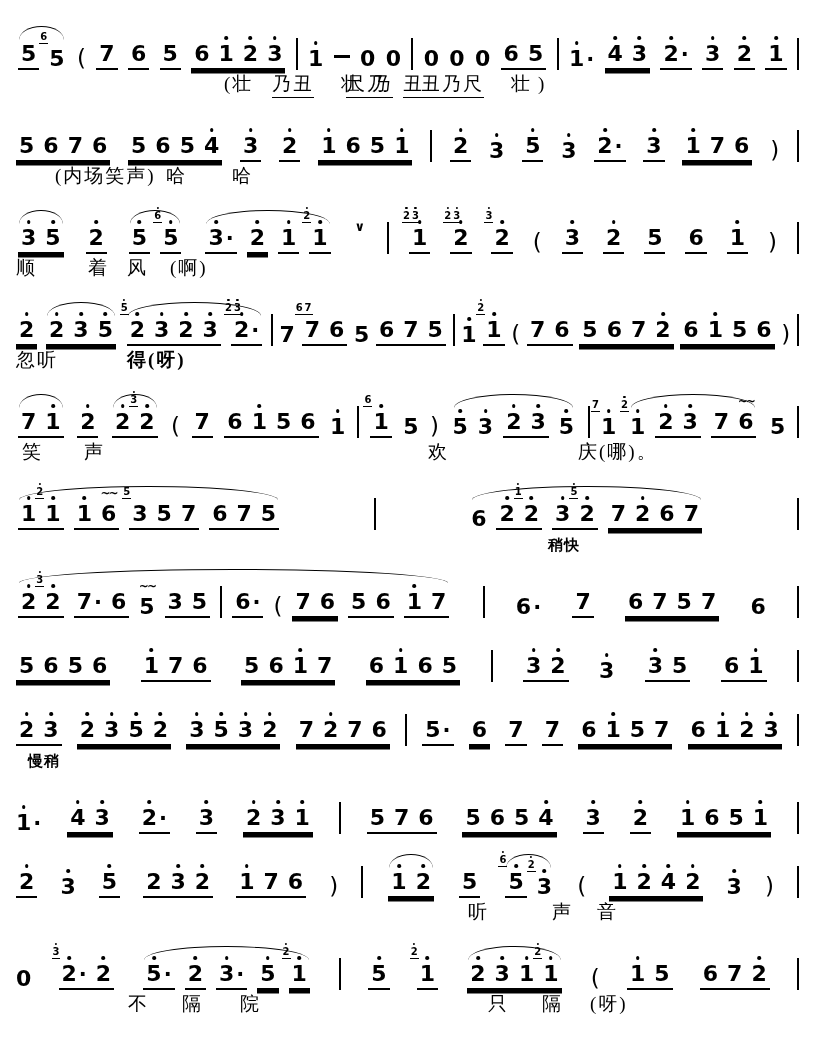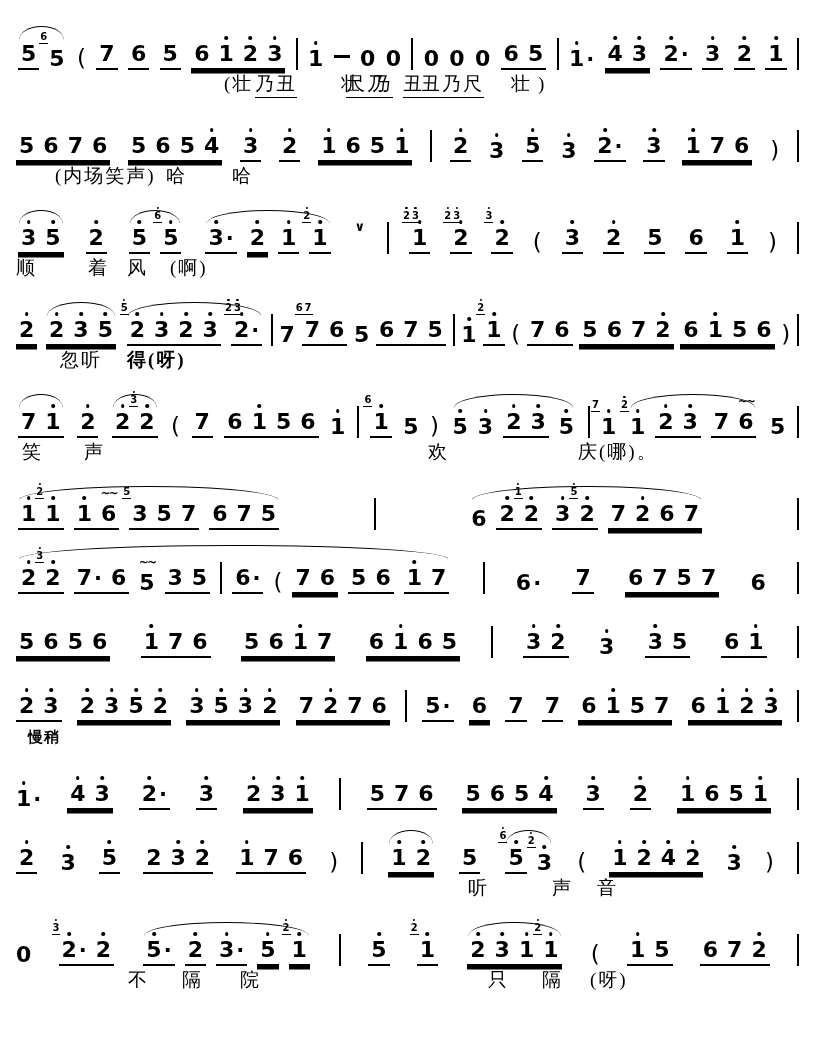--- a/index.html
+++ b/index.html
@@ -148,21 +148,21 @@
       </span>
       <span class="beam">
         <span class="note">
           <span class="dg"><span class="ndot"></span>1</span>
         </span>
       </span>
       <span class="bar"></span>
     </div>
     <div class="lyrics">
       <span class="lyr" style="left: 208px;">(壮</span>
-      <span class="lyr u" style="left: 239px; text-align: right;">乃丑</span>
+      <span class="lyr u" style="left: 256px; text-align: right;">乃丑</span>
       <span class="lyr u" style="left: 298px; margin-left: 32px;">尺乃</span>
       <span class="lyr" style="left: 325px;">壮</span>
       <span class="lyr u" style="left: 356px;">乃</span>
       <span class="lyr u" style="left: 387px;">丑</span>
       <span class="lyr u" style="left: 405px;">丑乃尺</span>
       <span class="lyr" style="left: 495px;">壮</span>
       <span class="lyr" style="left: 522px;">)</span>
     </div>
     <div class="line">
       <span class="beam u2">
@@ -508,21 +508,21 @@
           <span class="dg">5</span>
         </span>
         <span class="note">
           <span class="dg">6</span>
         </span>
       </span>
       <span class="paren">)</span>
       <span class="bar"></span>
     </div>
     <div class="lyrics">
-      <span class="lyr" style="left: 0px; margin-left: 44px;">忽听</span>
+      <span class="lyr" style="left: 0px;">忽听</span>
       <span class="lyr" style="left: 111px; font-weight: bold;">得(呀)</span>
     </div>
     <div class="line">
       <span class="slur">
         <span class="beam">
           <span class="note">
             <span class="dg">7</span>
           </span>
           <span class="note">
             <span class="dg"><span class="ndot"></span>1</span>
@@ -727,20 +727,23 @@
           </span>
           <span class="note">
             <span class="dg">6</span>
           </span>
           <span class="note">
             <span class="dg">7</span>
           </span>
         </span>
       </span>
       <span class="bar"></span>
+    </div>
+    <div class="label-row">
+      <span class="tempo" style="left: 532px;">稍快</span>
     </div>
     <div class="line">
       <span class="slur">
         <span class="beam">
           <span class="note">
             <span class="dg"><span class="ndot"></span>2</span>
           </span>
           <span class="note">
             <span class="grace">
               <span class="gch"><span class="gdot"></span>3</span>

